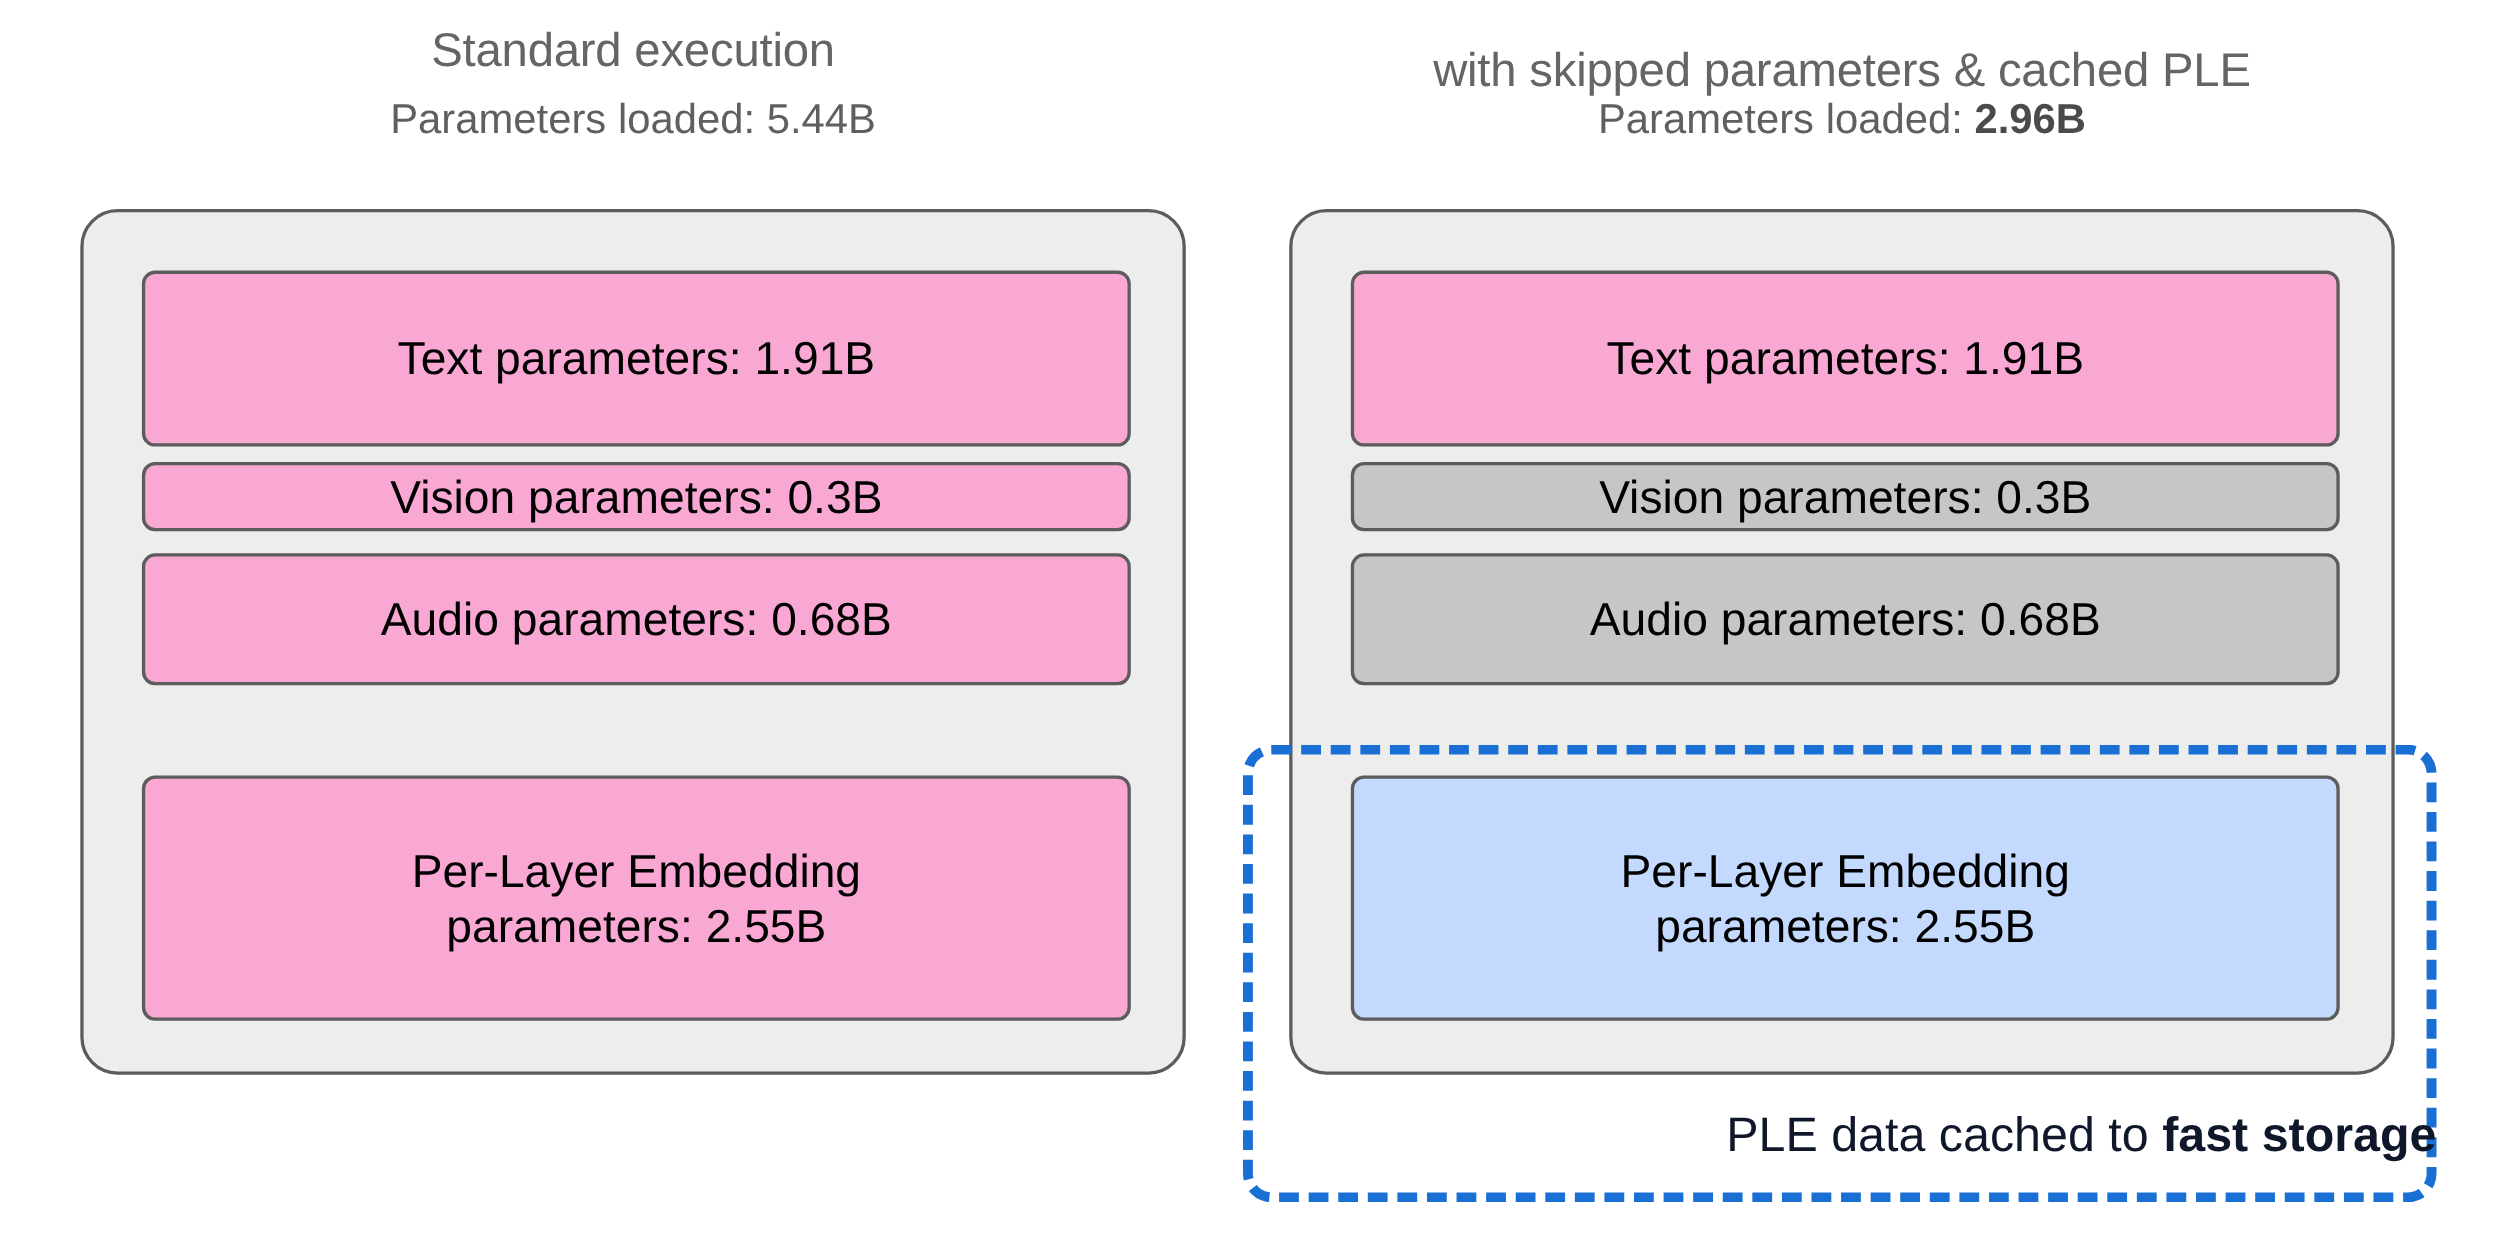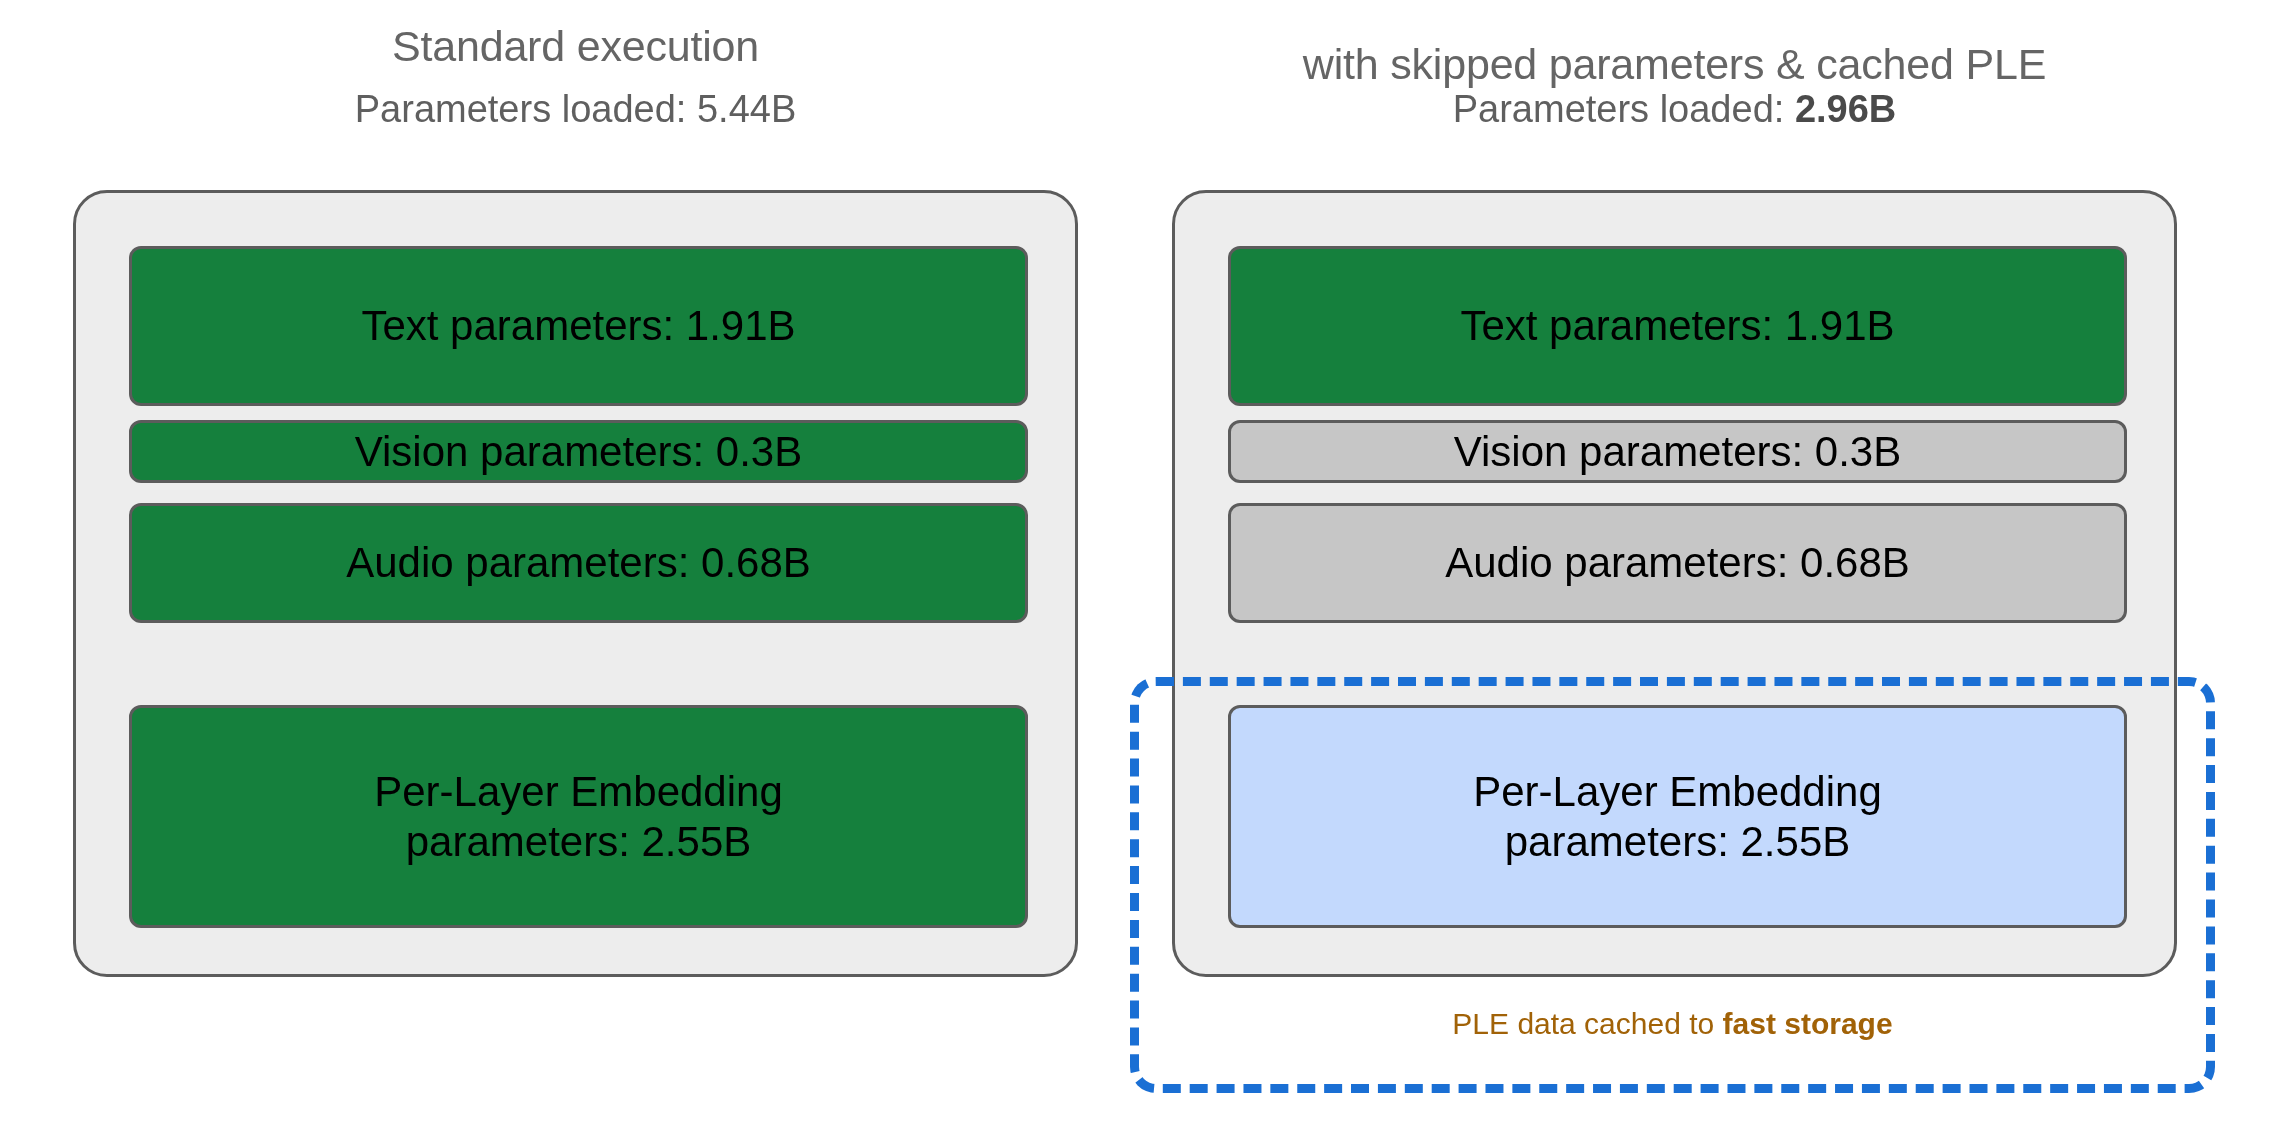--- a/index.html
+++ b/index.html
@@ -59,40 +59,40 @@
     border: 3px solid #5c5c5c;
     border-radius: 12px;
     display: flex;
     align-items: center;
     justify-content: center;
     text-align: center;
     font-size: 42px;
     color: #000000;
     line-height: 1.18;
   }
-  .block.blue       { background: #15803d; }
+  .block.blue       { background: #f9a8d4; }
   .block.grey       { background: #c6c6c6; }
   .block.lightblue  { background: #c3d9fd; }
 
   .block .txt { display: block; padding: 0 10px; }
 
   
   .dashed-cache {
     position: absolute;
     box-sizing: border-box;
     border: 9px dashed #1a6fd4;
     border-radius: 26px;
     background: transparent;
     pointer-events: none;
   }
   .cache-caption {
     position: absolute;
-    text-align: center;
-    font-size: 30px;
-    color: #a16207;
+    text-align: right;
+    font-size: 44px;
+    color: #0f172a;
     white-space: nowrap;
   }
   .cache-caption b { font-weight: bold; }
 </style>
 </head>
 <body>
 
 <div id="stage">
 
   <div class="col-title" style="left:73px; top:22px; width:1005px;">Standard execution</div>

